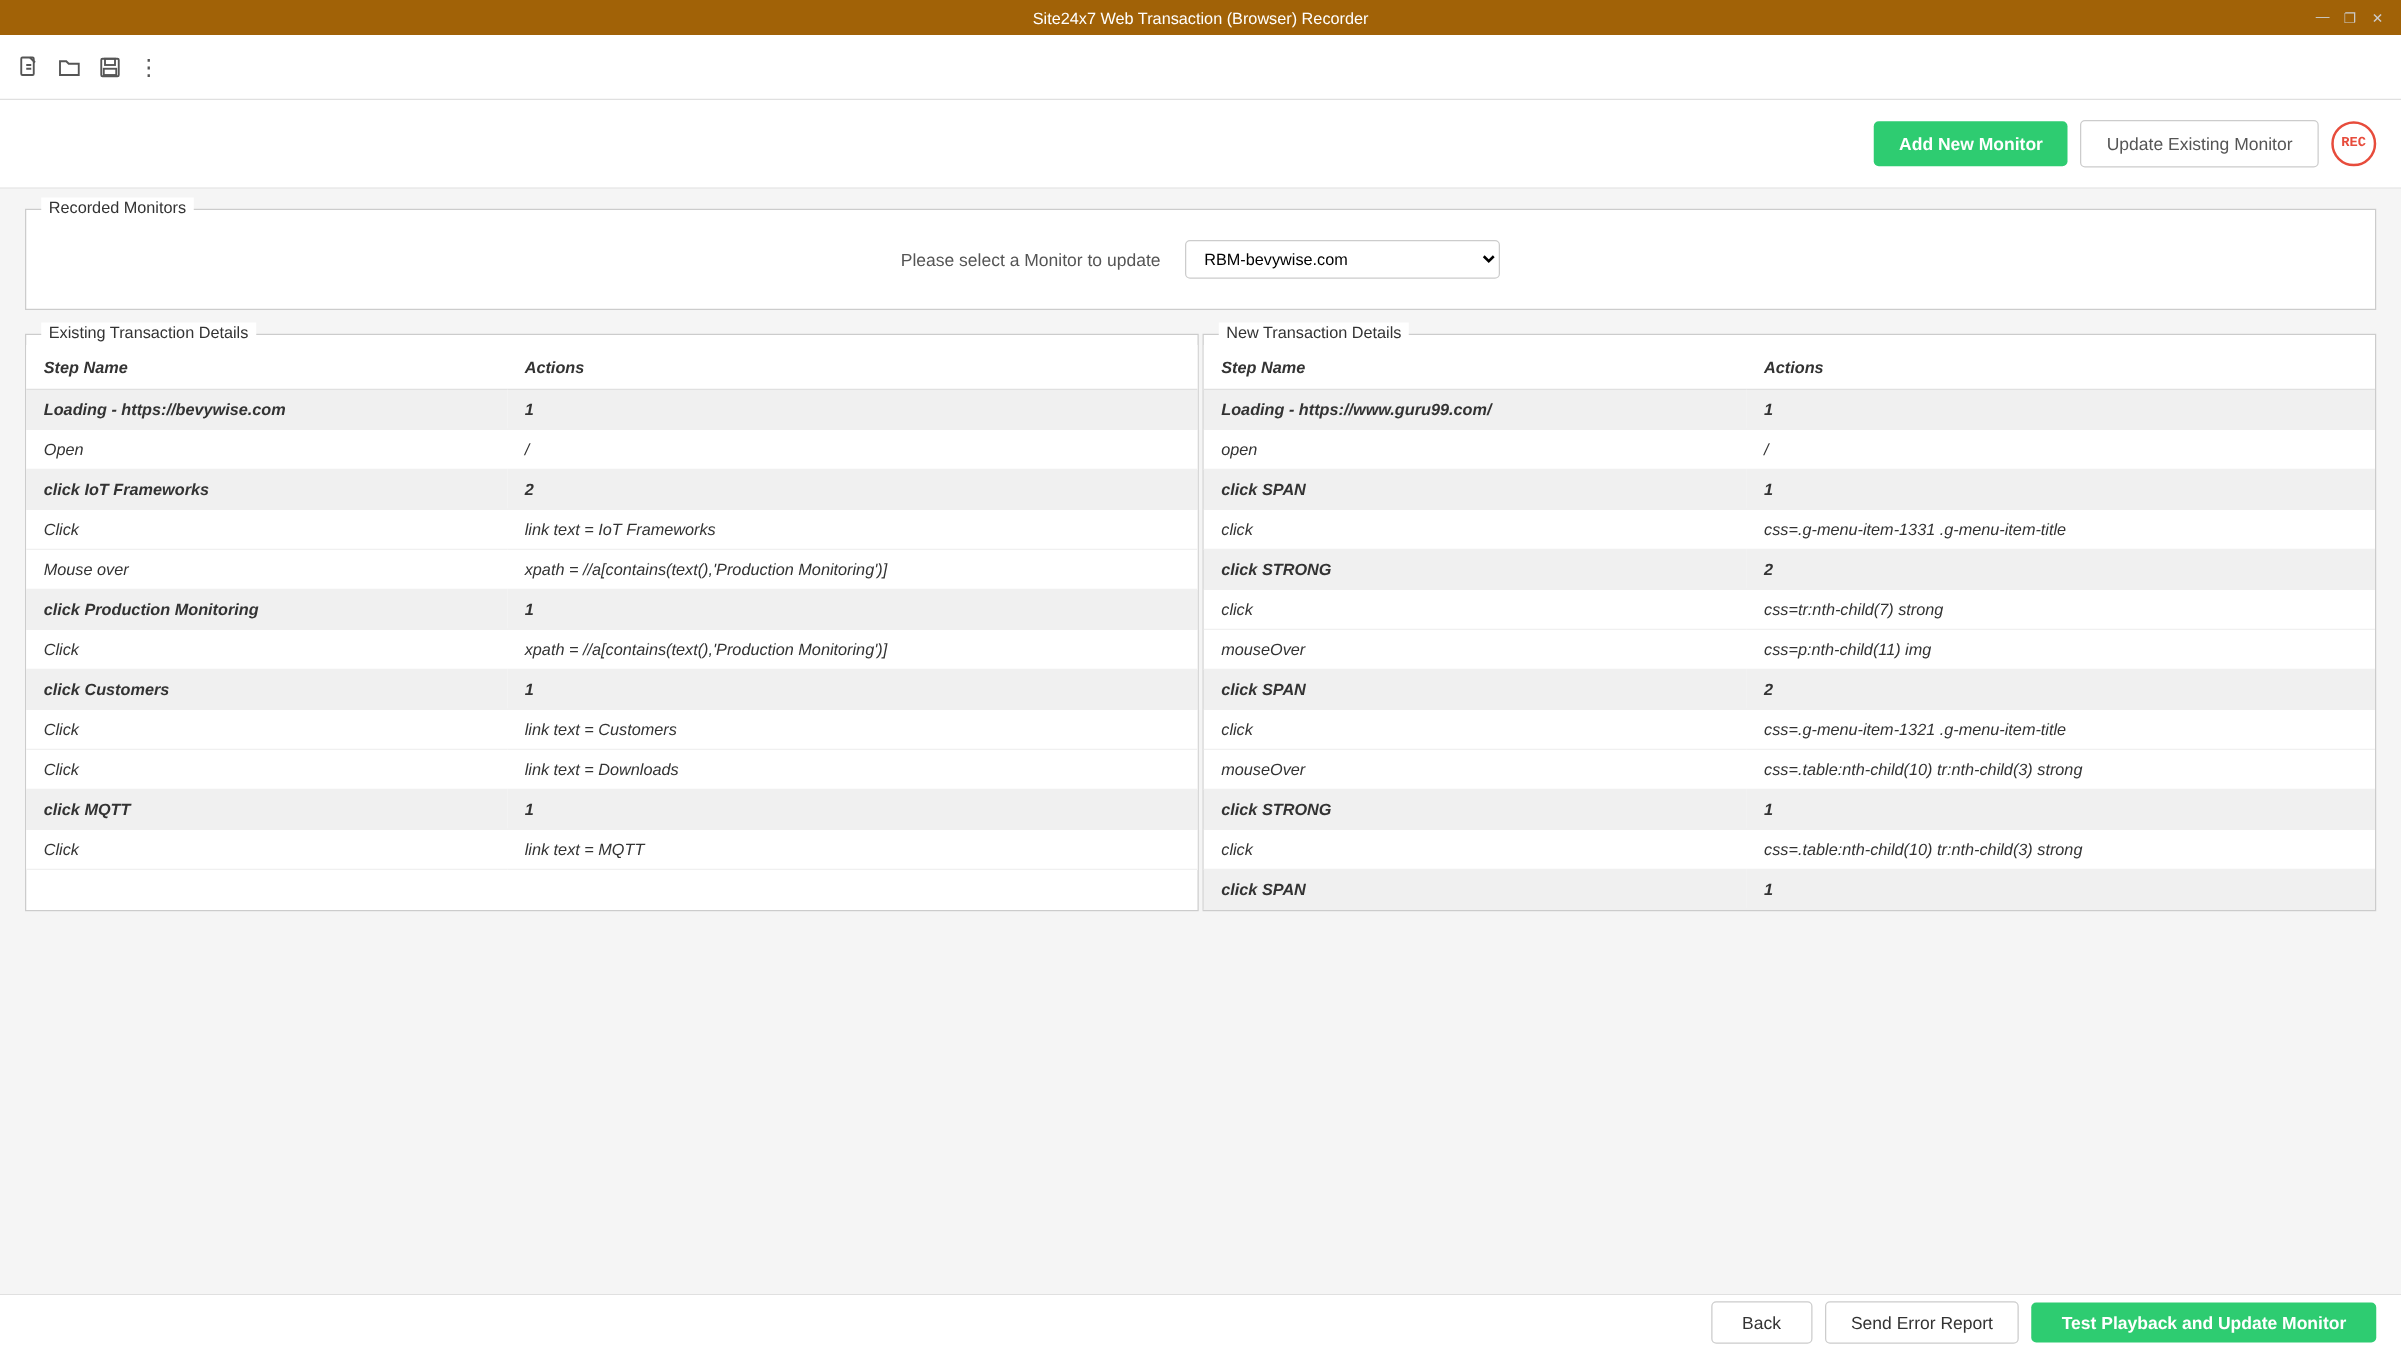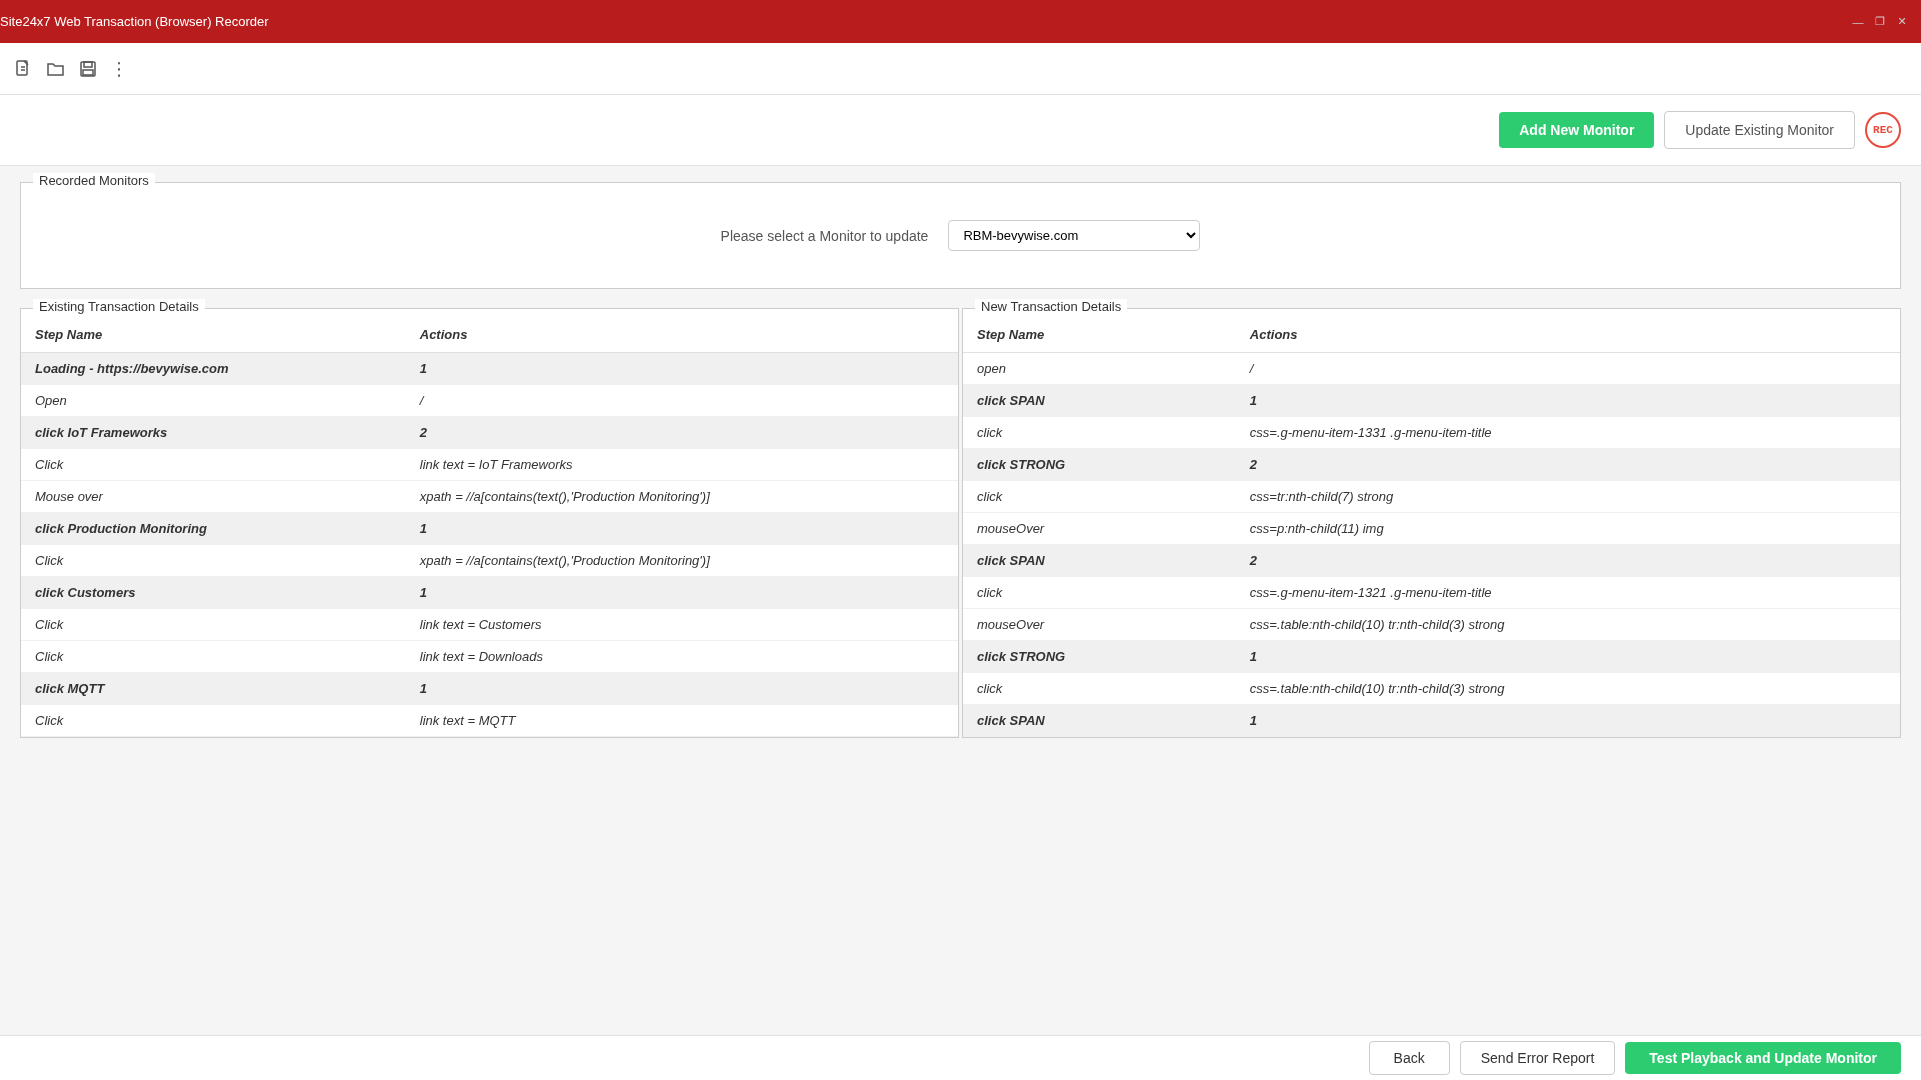--- a/index.html
+++ b/index.html
@@ -1,25 +1,25 @@
 <!DOCTYPE html>
 <html><head>
   <meta charset="utf-8">
   <style>
     * { box-sizing: border-box; margin: 0; padding: 0; }
     body { font-family: Arial, sans-serif; font-size: 13px; background: #f5f5f5; color: #333; width: 1921px; height: 1080px; overflow: hidden; }
 
     
     .title-bar {
-      background: #b91c1c;
+      background: #a16207;
       color: #fff;
-      height: 43px;
-      display: flex;
-      align-items: center;
-      justify-content: flex-start;
+      height: 28px;
+      display: flex;
+      align-items: center;
+      justify-content: center;
       position: relative;
       font-size: 13px;
     }
     .title-bar .window-controls {
       position: absolute;
       right: 12px;
       display: flex;
       gap: 8px;
       align-items: center;
     }
@@ -103,21 +103,21 @@
     
     .main-content {
       padding: 16px 20px;
       background: #f5f5f5;
     }
 
     
     .recorded-monitors-box {
       border: 1px solid #ccc;
       background: #fff;
-      padding: 29px 20px;
+      padding: 16px 20px;
       margin-bottom: 16px;
       position: relative;
     }
     .recorded-monitors-label {
       position: absolute;
       top: -10px;
       left: 12px;
       background: #fff;
       padding: 0 6px;
       font-size: 13px;
@@ -363,20 +363,24 @@
     <div class="panel">
       <span class="panel-label">New Transaction Details</span>
       <table class="panel-table">
         <thead>
           <tr>
             <th>Step Name</th>
             <th>Actions</th>
           </tr>
         </thead>
         <tbody id="new-tbody">
+        <tr class="row-step">
+      <td>Loading - https://www.guru99.com/</td>
+      <td>1</td>
+    </tr>
             <tr class="row-action">
       <td>open</td>
       <td>/</td>
     </tr>
             <tr class="row-step">
       <td>click SPAN</td>
       <td>1</td>
     </tr>
             <tr class="row-action">
       <td>click</td>

